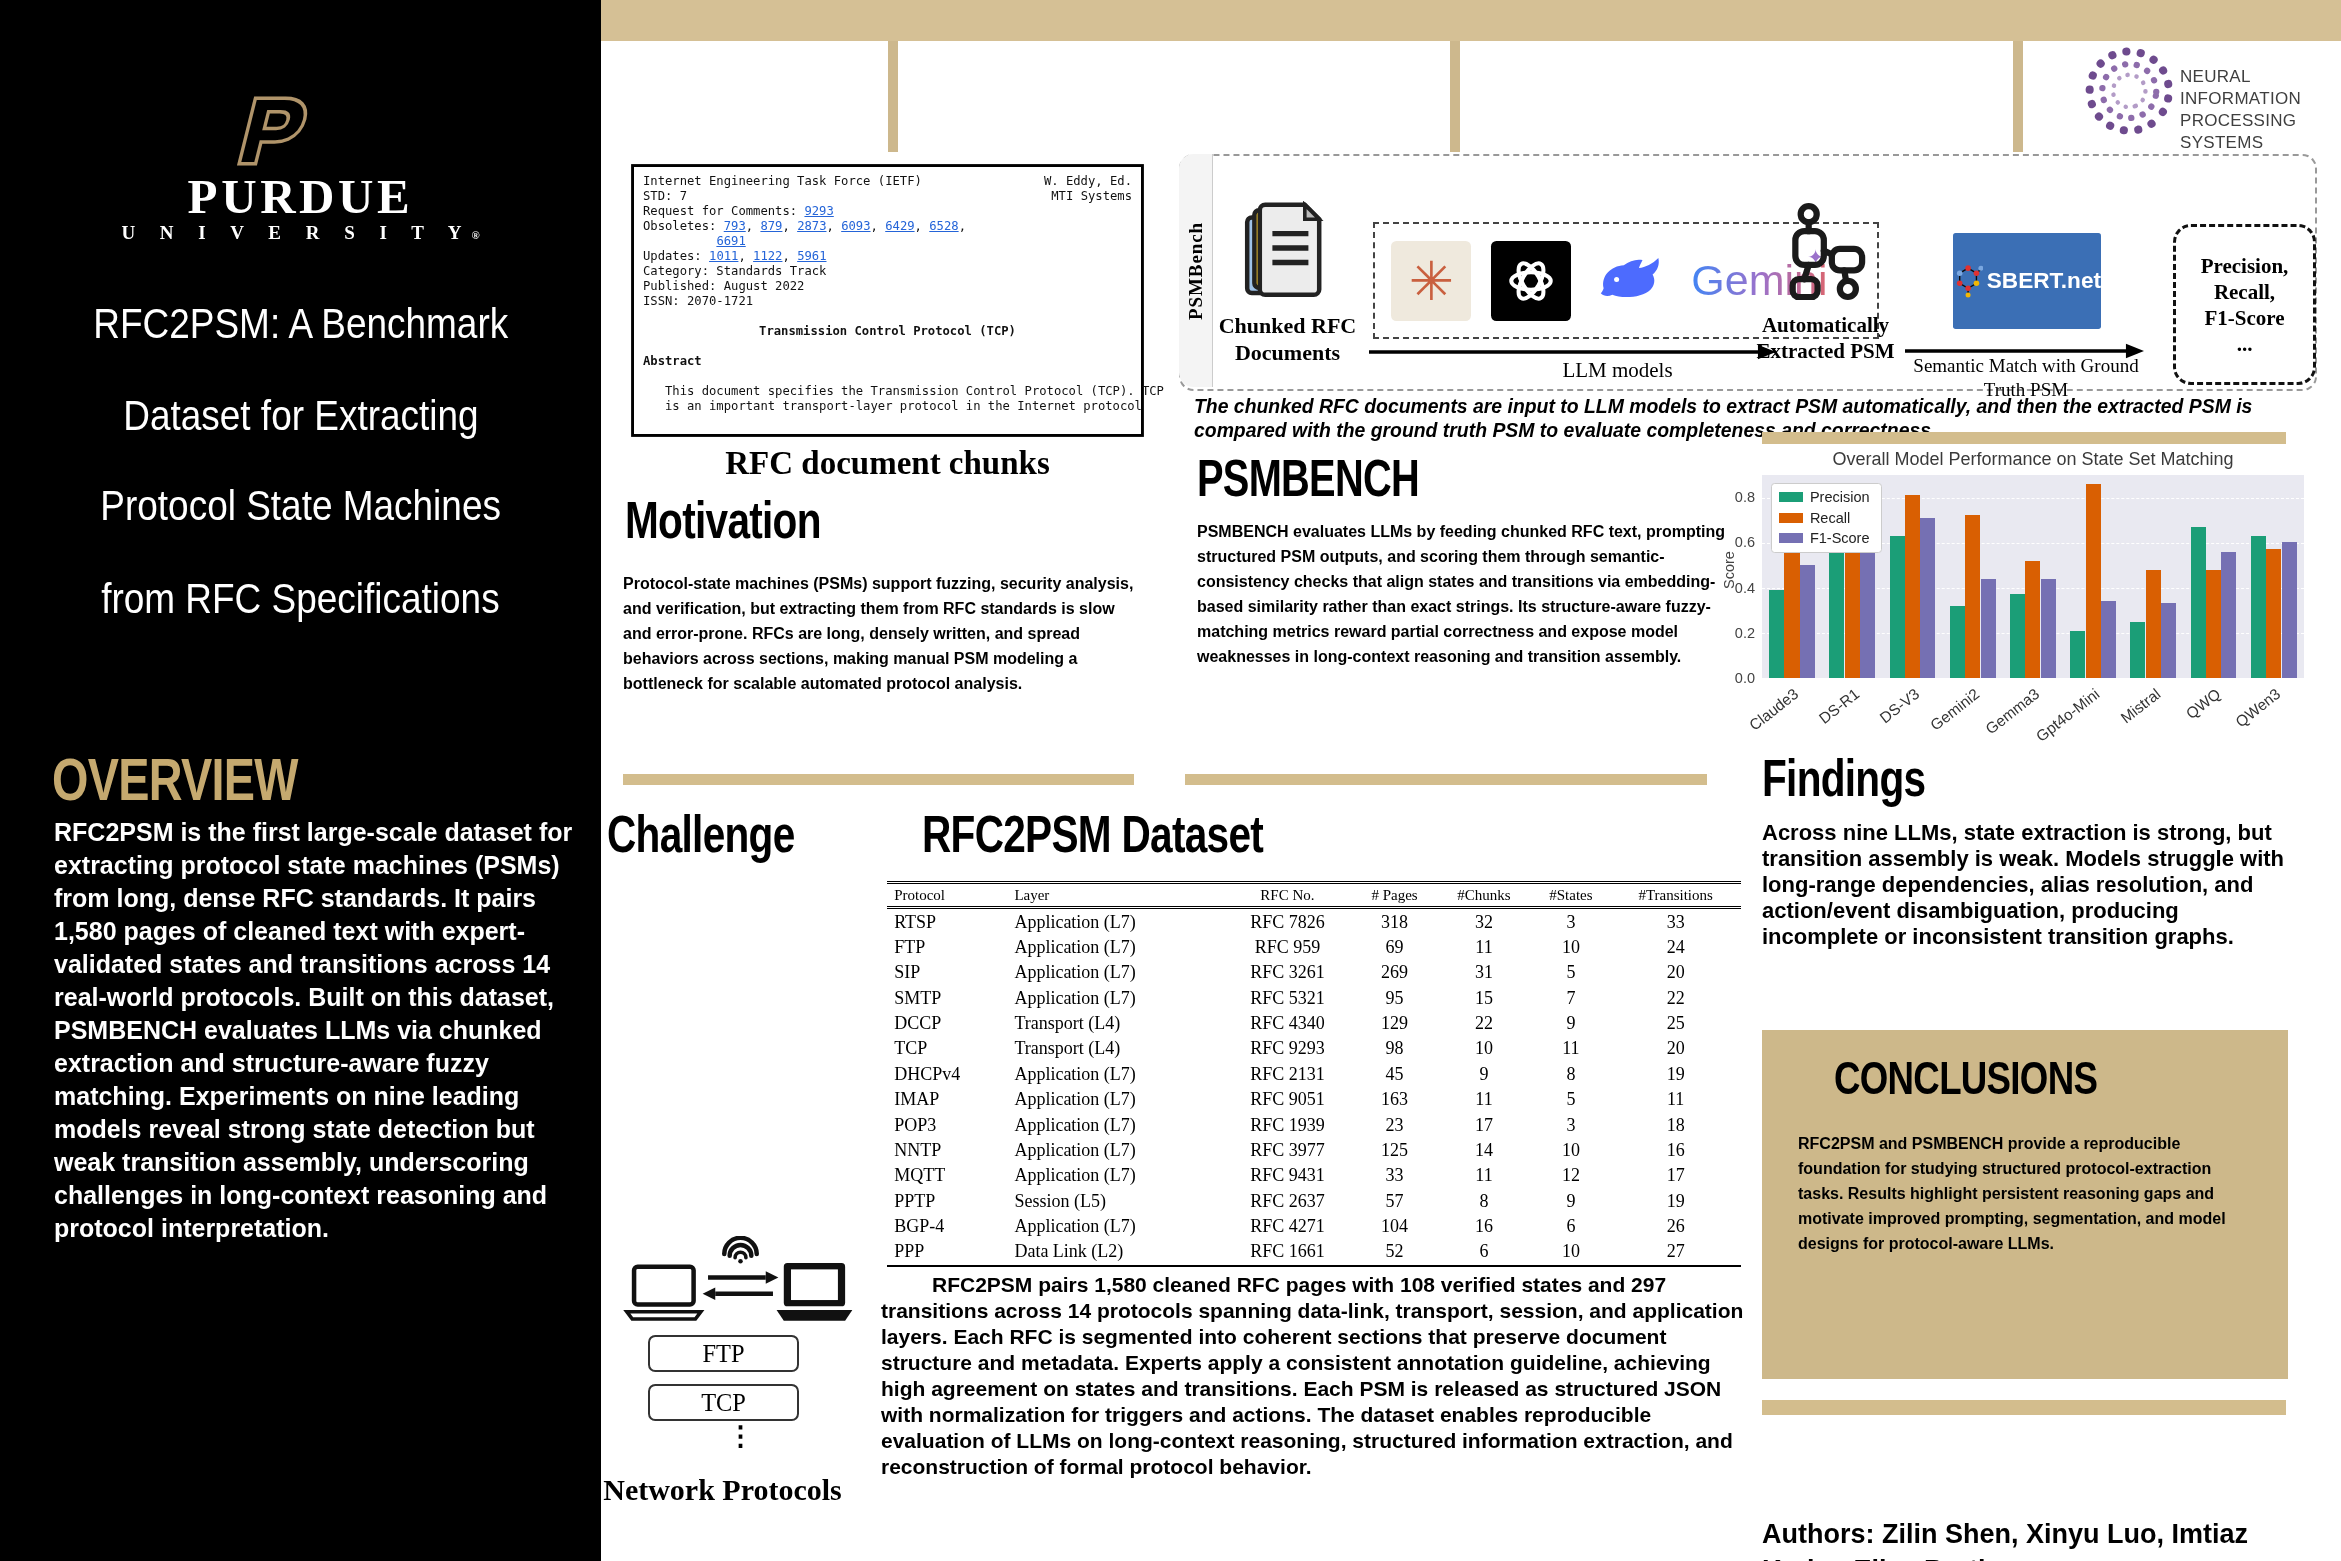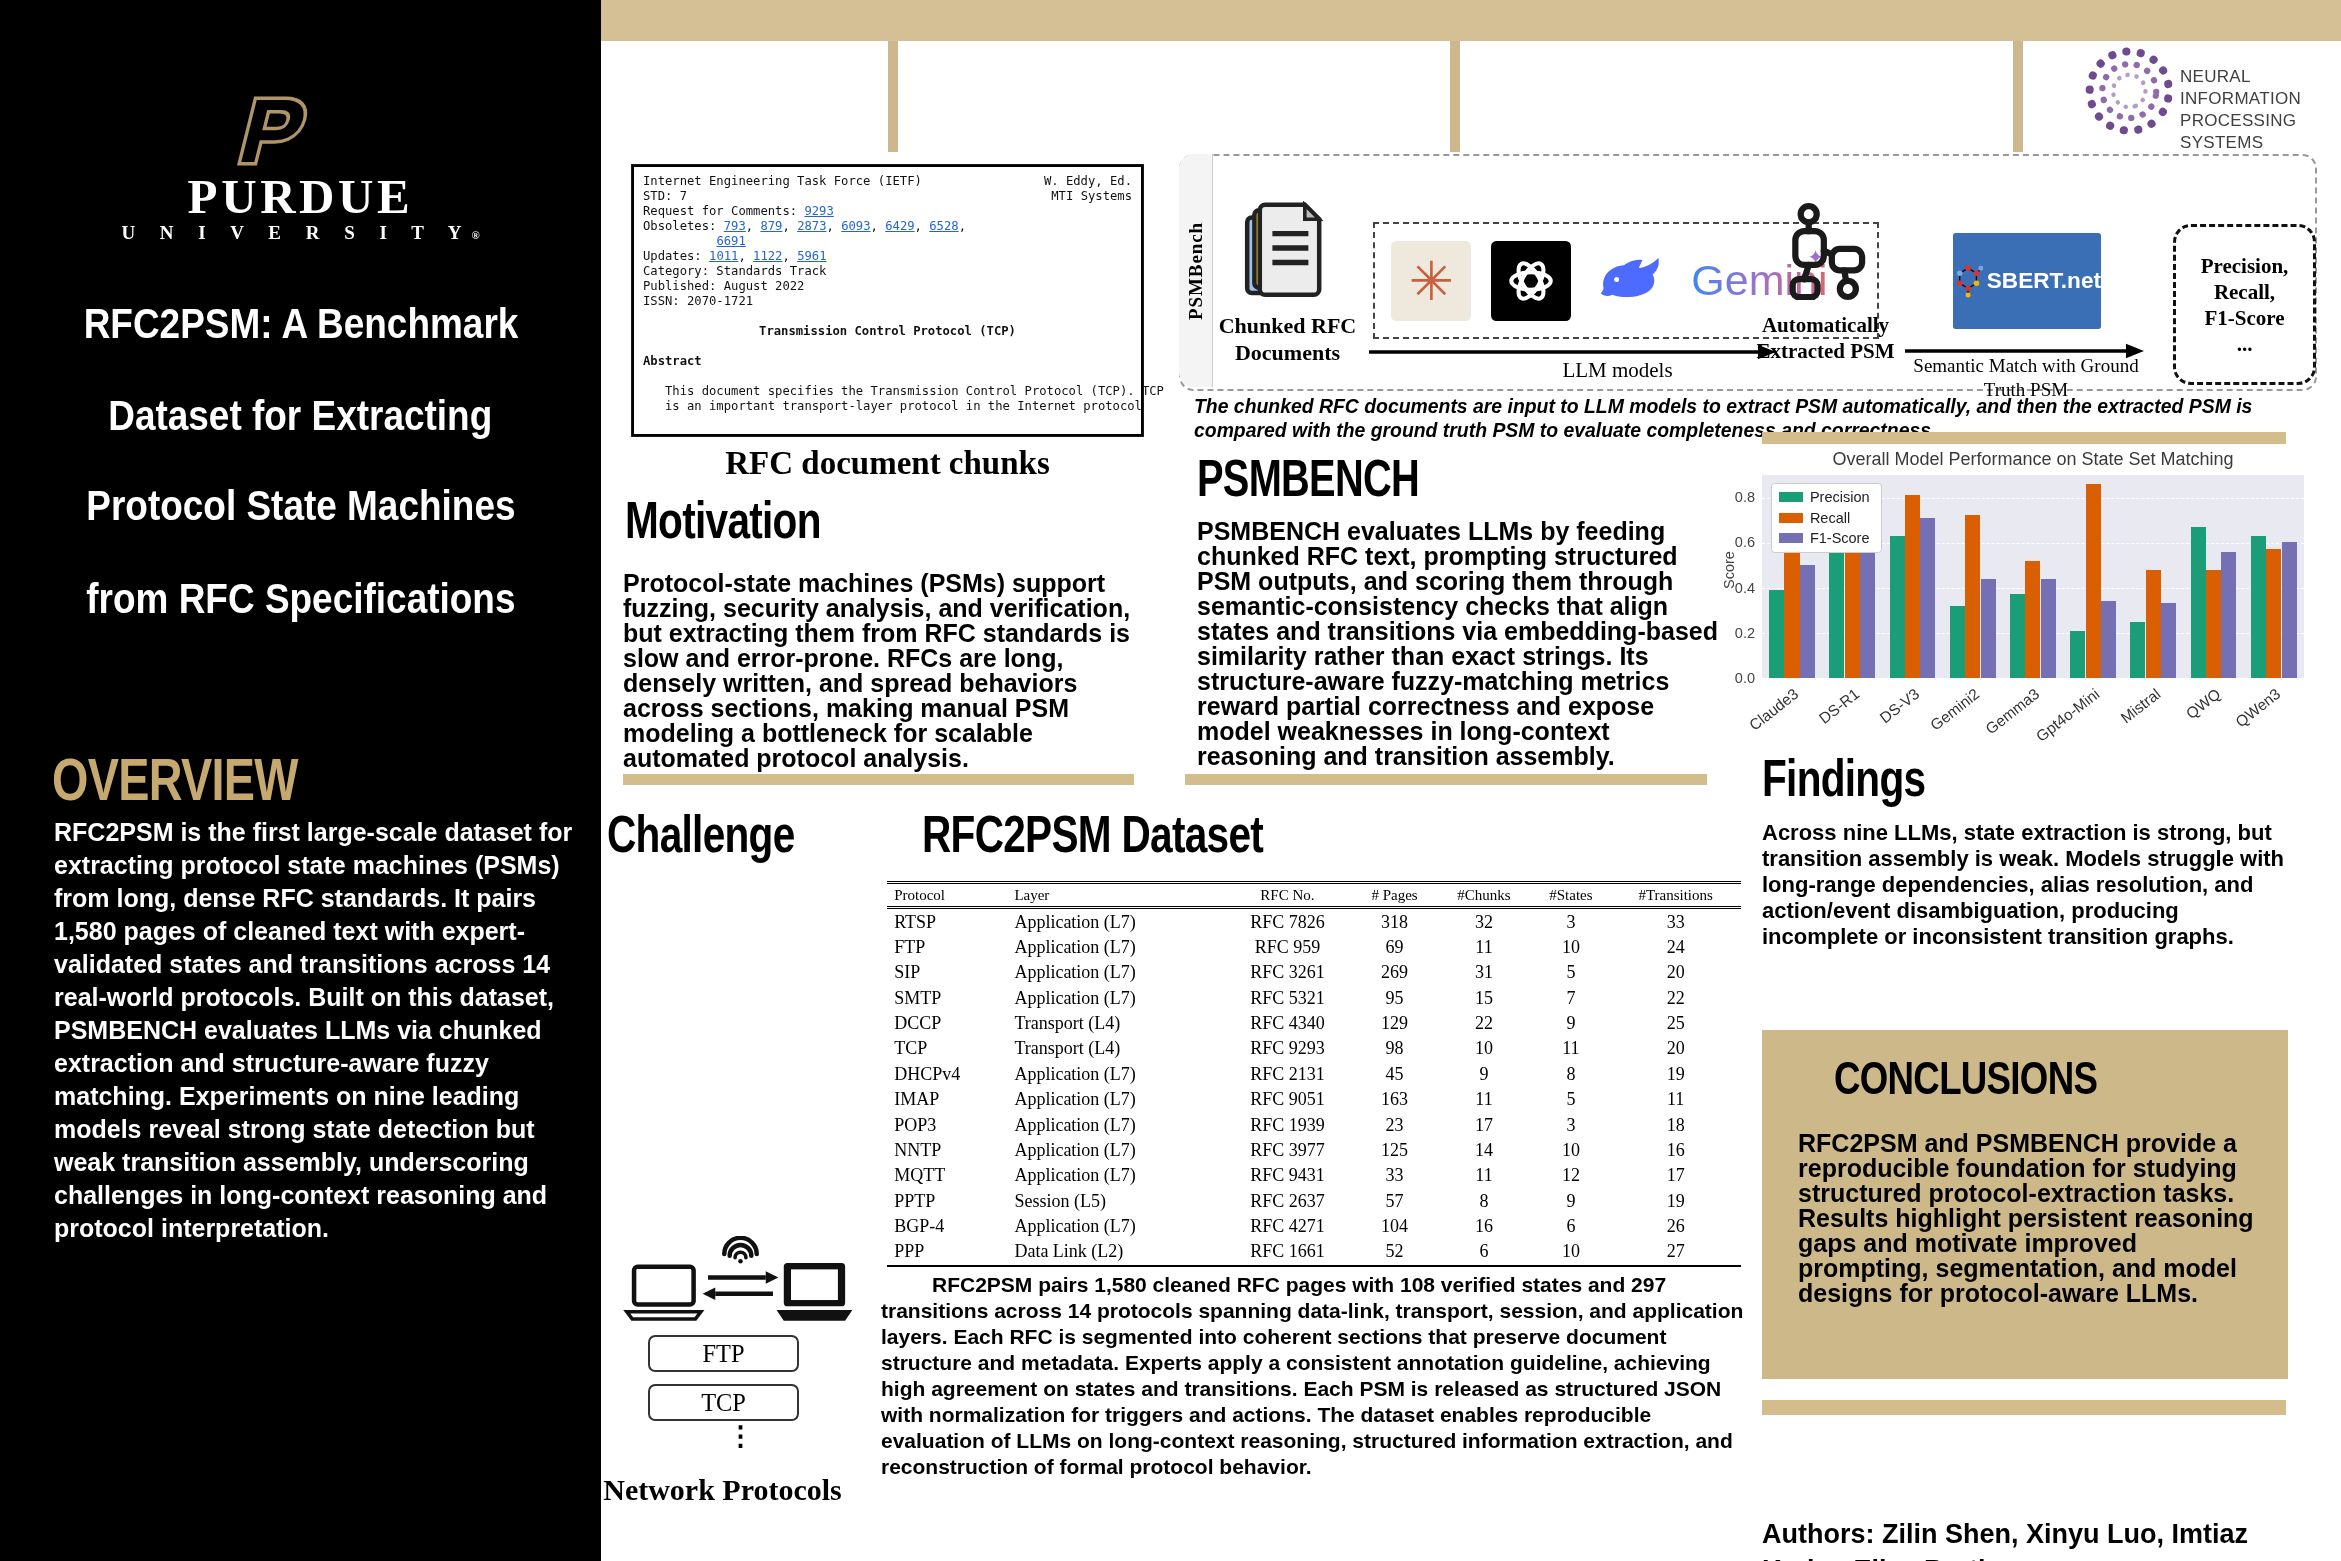--- a/index.html
+++ b/index.html
@@ -11,30 +11,30 @@
   #topbar{left:25px;top:0;width:2317px;height:41px;background:#d5c095;}
   .hanger{top:41px;width:10px;height:111px;background:#cdb88d;}
 
   
   #sidebar{left:0;top:0;width:601px;height:1561px;background:#000;}
   #purdue-logo{left:226px;top:90px;width:149px;height:81px;}
   #purdue-name{left:0;top:168px;width:601px;text-align:center;color:#fff;
       font-family:"Liberation Serif",serif;font-size:49px;font-weight:700;letter-spacing:3.6px;}
   #purdue-univ{left:0;top:222px;width:601px;text-align:center;color:#fff;
       font-family:"Liberation Serif",serif;font-size:19px;font-weight:600;letter-spacing:10px;}
-  .title-line{left:18px;width:565px;text-align:center;color:#fff;font-size:42px;font-weight:700;}
+  .title-line{left:18px;width:565px;text-align:center;color:#fff;font-size:42px;font-weight:400;}
   .title-line span{display:inline-block;transform:scaleX(0.88);}
   #overview-h{left:52px;top:745px;color:#c5a96f;font-size:60px;font-weight:900;letter-spacing:-0.9px;}
   #overview-h span{display:inline-block;transform:scaleX(0.78);transform-origin:left center;}
   #overview-body{left:54px;top:816px;width:529px;color:#fff;font-size:25px;line-height:33px;font-weight:700;}
 
   
   .hd{font-weight:900;letter-spacing:-0.9px;color:#000;}
   .hd span{display:inline-block;transform:scaleX(0.78);transform-origin:left center;}
-  .body-b{font-weight:700;font-size:25px;line-height:25px;color:#000;}
+  .body-b{font-weight:700;font-size:16px;line-height:25px;color:#000;}
 
   
   .tanbar{background:#d3bd8d;}
 
   
   #rfc-box{left:632px;top:165px;width:511px;height:271px;background:#fff;border:2.7px solid #000;
       box-shadow:0 0 0 0.9px #000;padding:7.2px 9px;box-sizing:border-box;
       font-family:"DejaVu Sans Mono",monospace;font-size:12.2px;line-height:15px;color:#111;}
   .rfc-line{display:flex;justify-content:space-between;white-space:pre;}
   .rfc-line.center{justify-content:center;}

